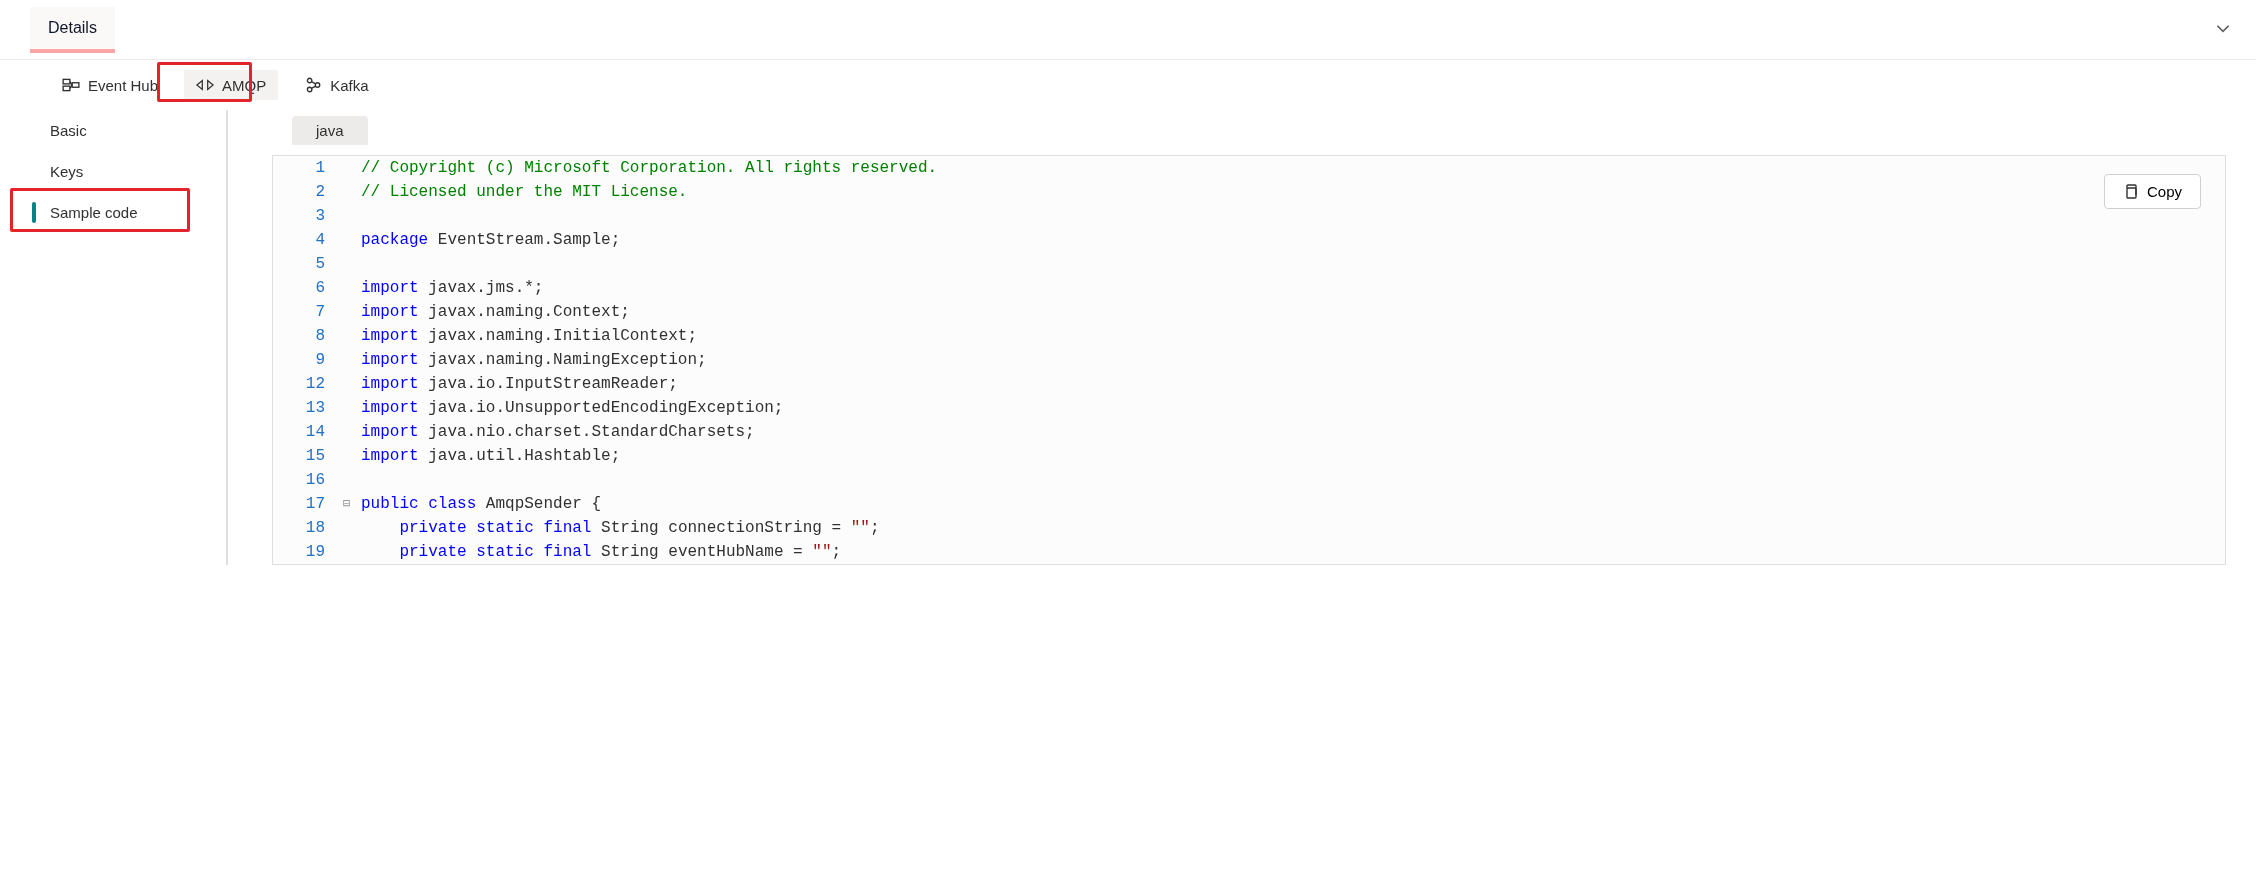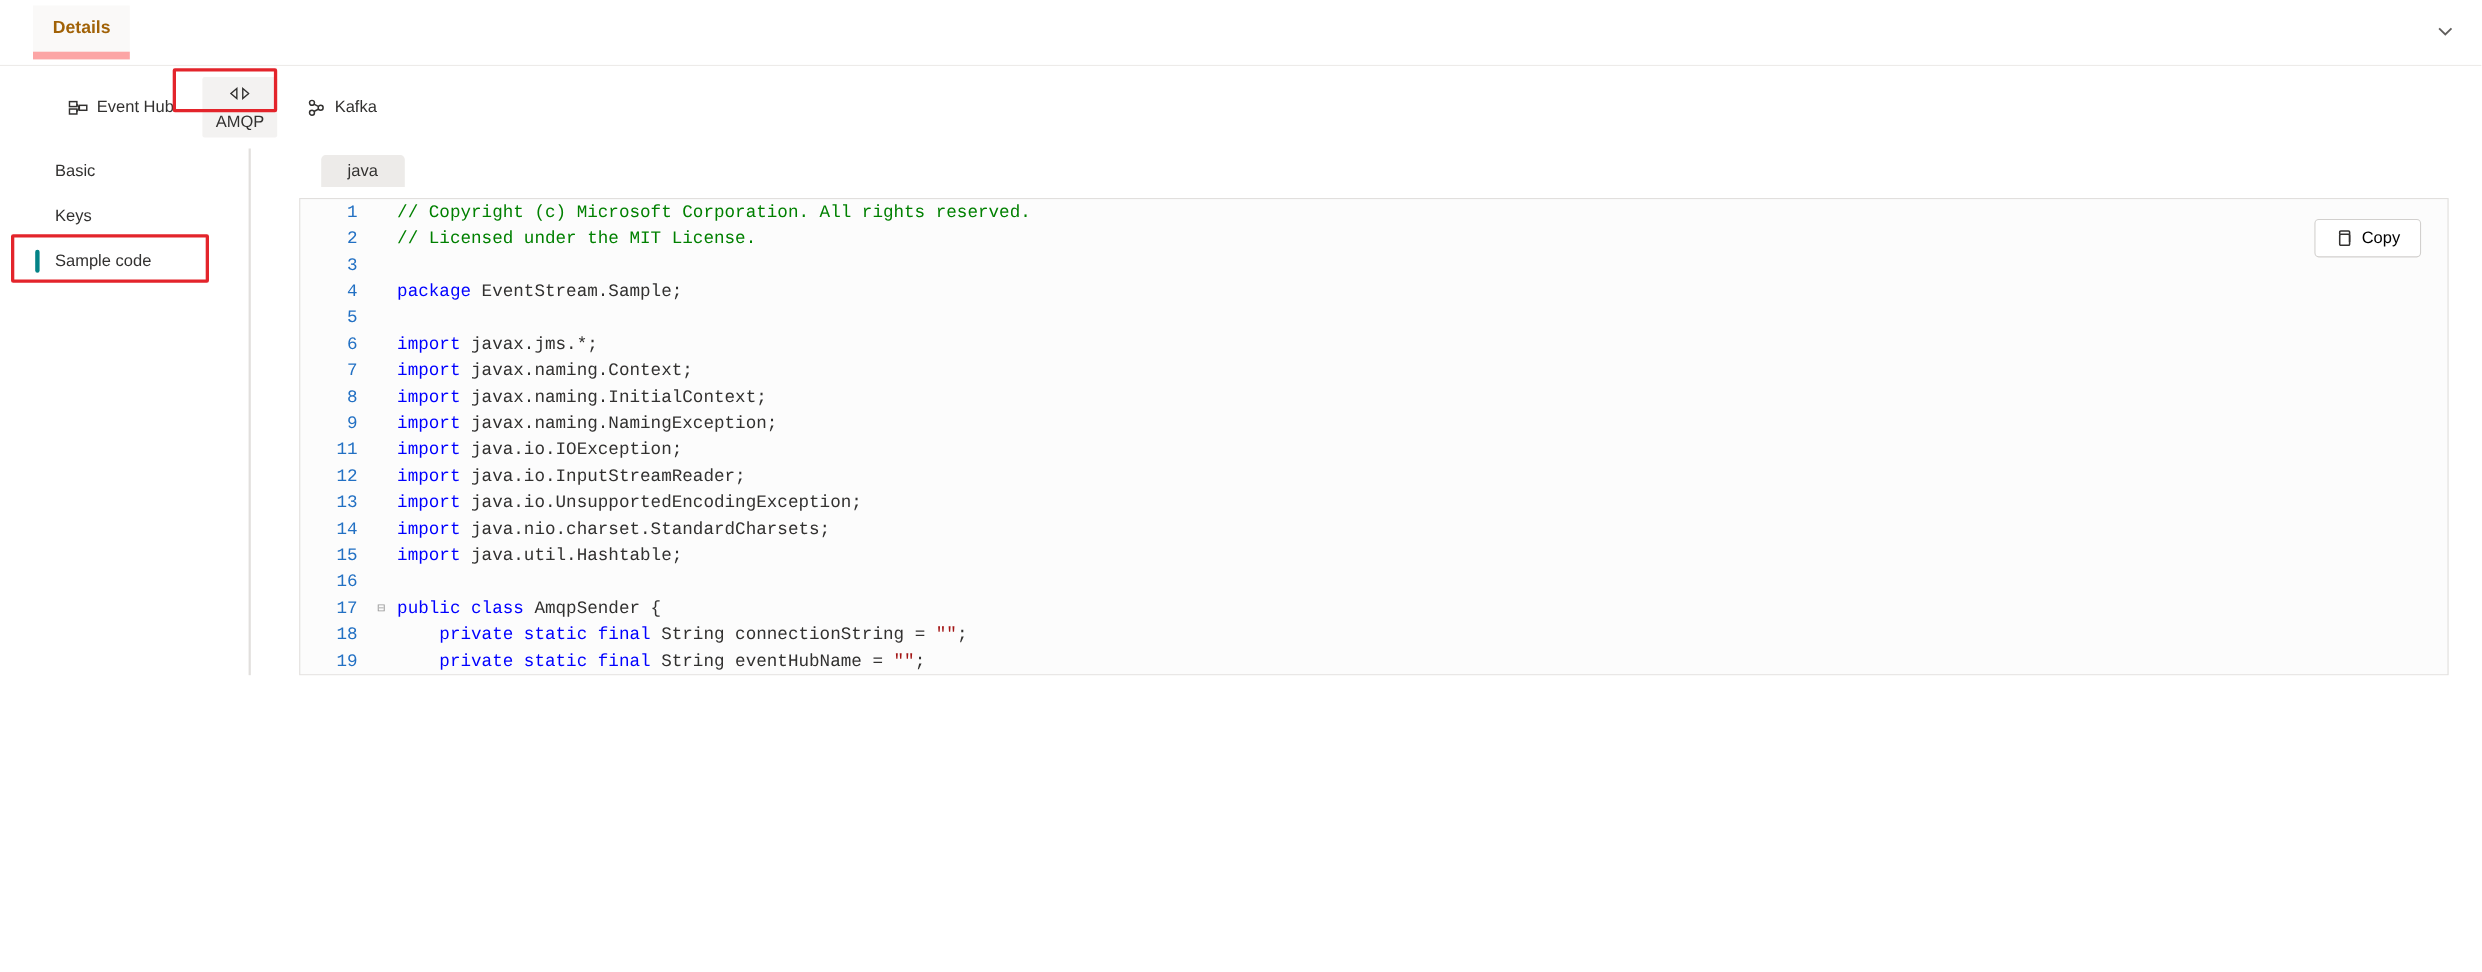--- a/index.html
+++ b/index.html
@@ -1,22 +1,22 @@
 <!DOCTYPE html>
 <html><head>
 <meta charset="utf-8">
 <style>
 * { box-sizing: border-box; margin: 0; padding: 0; }
 body { font-family: "Segoe UI", -apple-system, sans-serif; font-size: 14px; background: #fff; color: #323130; width: 2256px; }
 .header-row { display: flex; align-items: center; justify-content: space-between; border-bottom: 1px solid #edebe9; padding: 0 24px 0 30px; height: 60px; }
-.details-tab { display: inline-block; padding: 12px 18px; font-size: 16px; font-weight: 700; color: #a16207; background: #faf9f8; border-bottom: 7px solid #fca5a5; }
+.details-tab { display: inline-block; padding: 12px 18px; font-size: 16px; font-weight: 400; color: #0f172a; background: #faf9f8; border-bottom: 4px solid #fca5a5; }
 .chevron-down { width: 18px; height: 18px; }
 .protocol-row { display: flex; align-items: center; padding: 10px 30px 10px 50px; gap: 14px; position: relative; }
 .protocol-item { display: inline-flex; align-items: center; gap: 8px; padding: 6px 12px; font-size: 15px; color: #323130; border-radius: 2px; cursor: pointer; }
-.protocol-item.selected { background: #f3f2f1; flex-direction: column; }
+.protocol-item.selected { background: #f3f2f1; }
 .protocol-icon { width: 18px; height: 18px; }
 .highlight-box { border: 3px solid #e3242b; border-radius: 2px; position: absolute; }
 .highlight-amqp { left: 157px; top: 2px; width: 95px; height: 40px; }
 .main-row { display: flex; }
 .sidebar { width: 228px; border-right: 2px solid #e1dfdd; position: relative; }
 .sidebar-item { padding: 12px 0 12px 50px; font-size: 15px; color: #323130; cursor: pointer; }
 .sidebar-item.active { position: relative; }
 .sidebar-item.active::before { content: ""; position: absolute; left: 32px; top: 10px; bottom: 10px; width: 4px; background: #038387; border-radius: 2px; }
 .highlight-sample { left: 10px; top: 78px; width: 180px; height: 44px; }
 .content { flex: 1; padding: 0 30px 0 24px; position: relative; margin-left: 20px; }
@@ -136,25 +136,20 @@
             <span class="gutter">8</span>
             <span class="fold-col"></span>
             <span class="code-text"><span class="c-keyword">import</span><span class="c-normal"> javax.naming.InitialContext;</span></span>
           </div>
           <div class="code-line">
             <span class="gutter">9</span>
             <span class="fold-col"></span>
             <span class="code-text"><span class="c-keyword">import</span><span class="c-normal"> javax.naming.NamingException;</span></span>
           </div>
           <div class="code-line">
-            <span class="gutter">11</span>
-            <span class="fold-col"></span>
-            <span class="code-text"><span class="c-keyword">import</span><span class="c-normal"> java.io.IOException;</span></span>
-          </div>
-          <div class="code-line">
             <span class="gutter">12</span>
             <span class="fold-col"></span>
             <span class="code-text"><span class="c-keyword">import</span><span class="c-normal"> java.io.InputStreamReader;</span></span>
           </div>
           <div class="code-line">
             <span class="gutter">13</span>
             <span class="fold-col"></span>
             <span class="code-text"><span class="c-keyword">import</span><span class="c-normal"> java.io.UnsupportedEncodingException;</span></span>
           </div>
           <div class="code-line">

